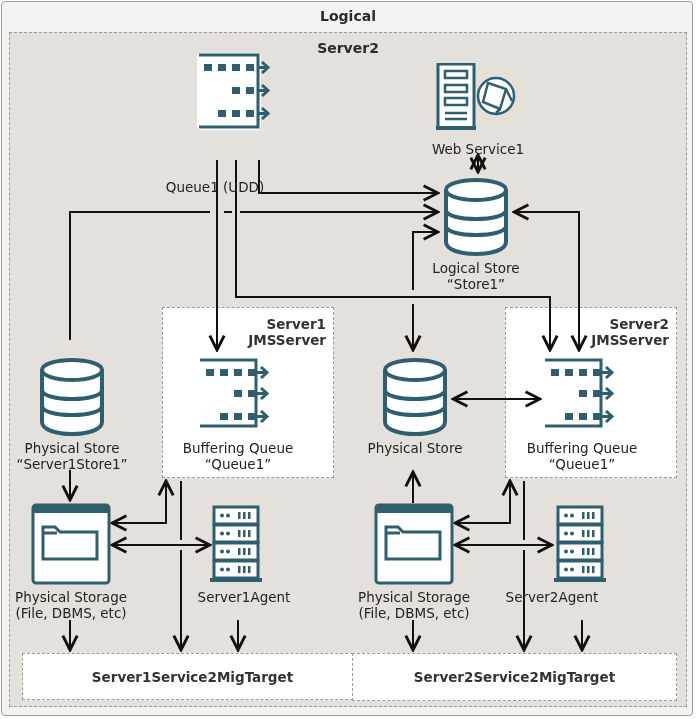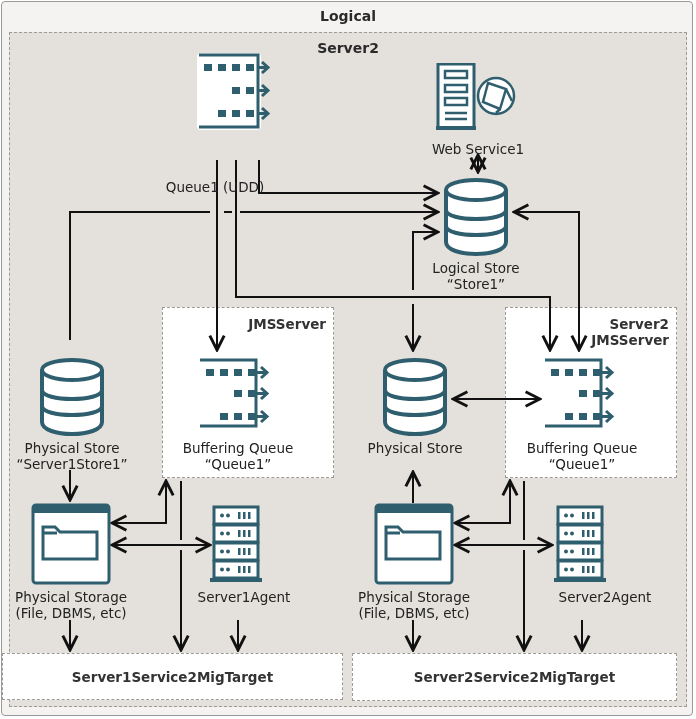--- a/index.html
+++ b/index.html
@@ -17,29 +17,30 @@
 </head>
 <body>
 
 <div id="cluster" class="abs"></div>
 <div class="abs title" style="left:0;top:8px;width:696px;">Logical</div>
 <div id="server2" class="abs"></div>
 <div class="abs title" style="left:0;top:40px;width:696px;">Server2</div>
 
 <div class="abs jms" style="left:162px;top:307px;width:172px;height:171px;"></div>
 <div class="abs jmslbl" style="left:200px;top:316px;width:126px;">
+  <div>Server1</div>
   <div>JMSServer</div>
 </div>
 <div class="abs jms" style="left:505px;top:307px;width:172px;height:171px;"></div>
 <div class="abs jmslbl" style="left:543px;top:316px;width:126px;">
   <div>Server2</div>
   <div>JMSServer</div>
 </div>
 
-<div class="abs mig" style="left:2px;top:653px;width:341px;height:47px;">Server1Service2MigTarget</div>
+<div class="abs mig" style="left:22px;top:653px;width:341px;height:47px;">Server1Service2MigTarget</div>
 <div class="abs mig" style="left:352px;top:653px;width:325px;height:48px;">Server2Service2MigTarget</div>
 
 <svg class="lines" width="696" height="719">
   <defs>
     <marker id="ah" viewBox="0 0 10 10" refX="9" refY="5" markerWidth="9" markerHeight="9" orient="auto-start-reverse">
       <path d="M1,1 L9,5 L1,9" fill="none" stroke="#111" stroke-width="1.6"></path>
     </marker>
   </defs>
   <g fill="none" stroke="#111" stroke-width="2">
 
@@ -274,13 +275,13 @@
       <rect x="30" y="43" width="2.5" height="7"></rect>
       <rect x="35" y="43" width="2.5" height="7"></rect>
       <rect x="40" y="43" width="2.5" height="7"></rect>
     <circle cx="14" cy="64.5" r="2"></circle>
       <circle cx="20" cy="64.5" r="2"></circle>
       <rect x="30" y="61" width="2.5" height="7"></rect>
       <rect x="35" y="61" width="2.5" height="7"></rect>
       <rect x="40" y="61" width="2.5" height="7"></rect>
   </g>
 </svg>
-<div class="abs lbl" style="left:545px;top:589px;width:120px;">Server2Agent</div>
+<div class="abs lbl" style="left:492px;top:589px;width:120px;">Server2Agent</div>
 
 </body></html>

